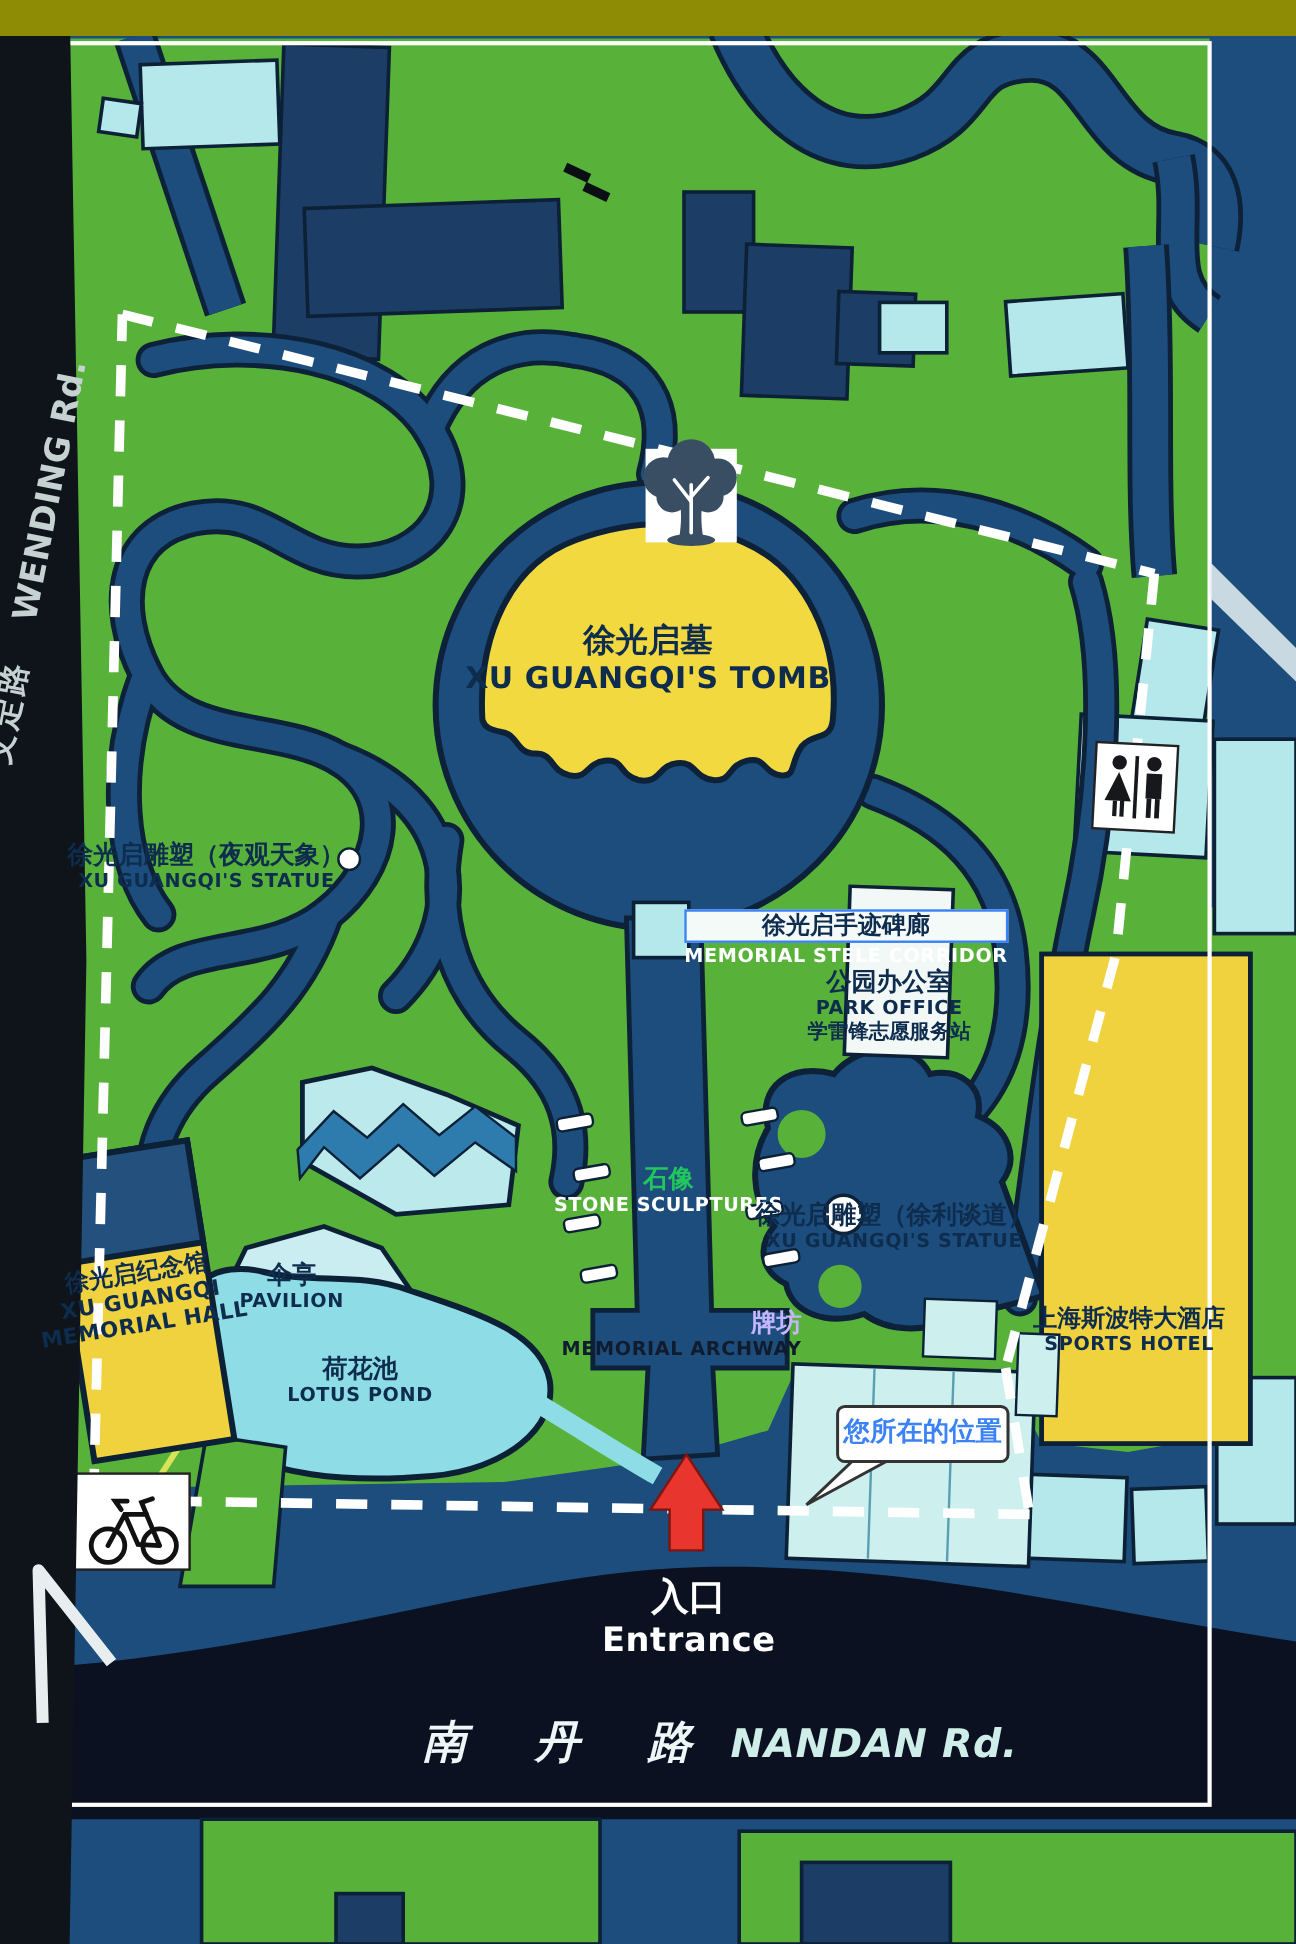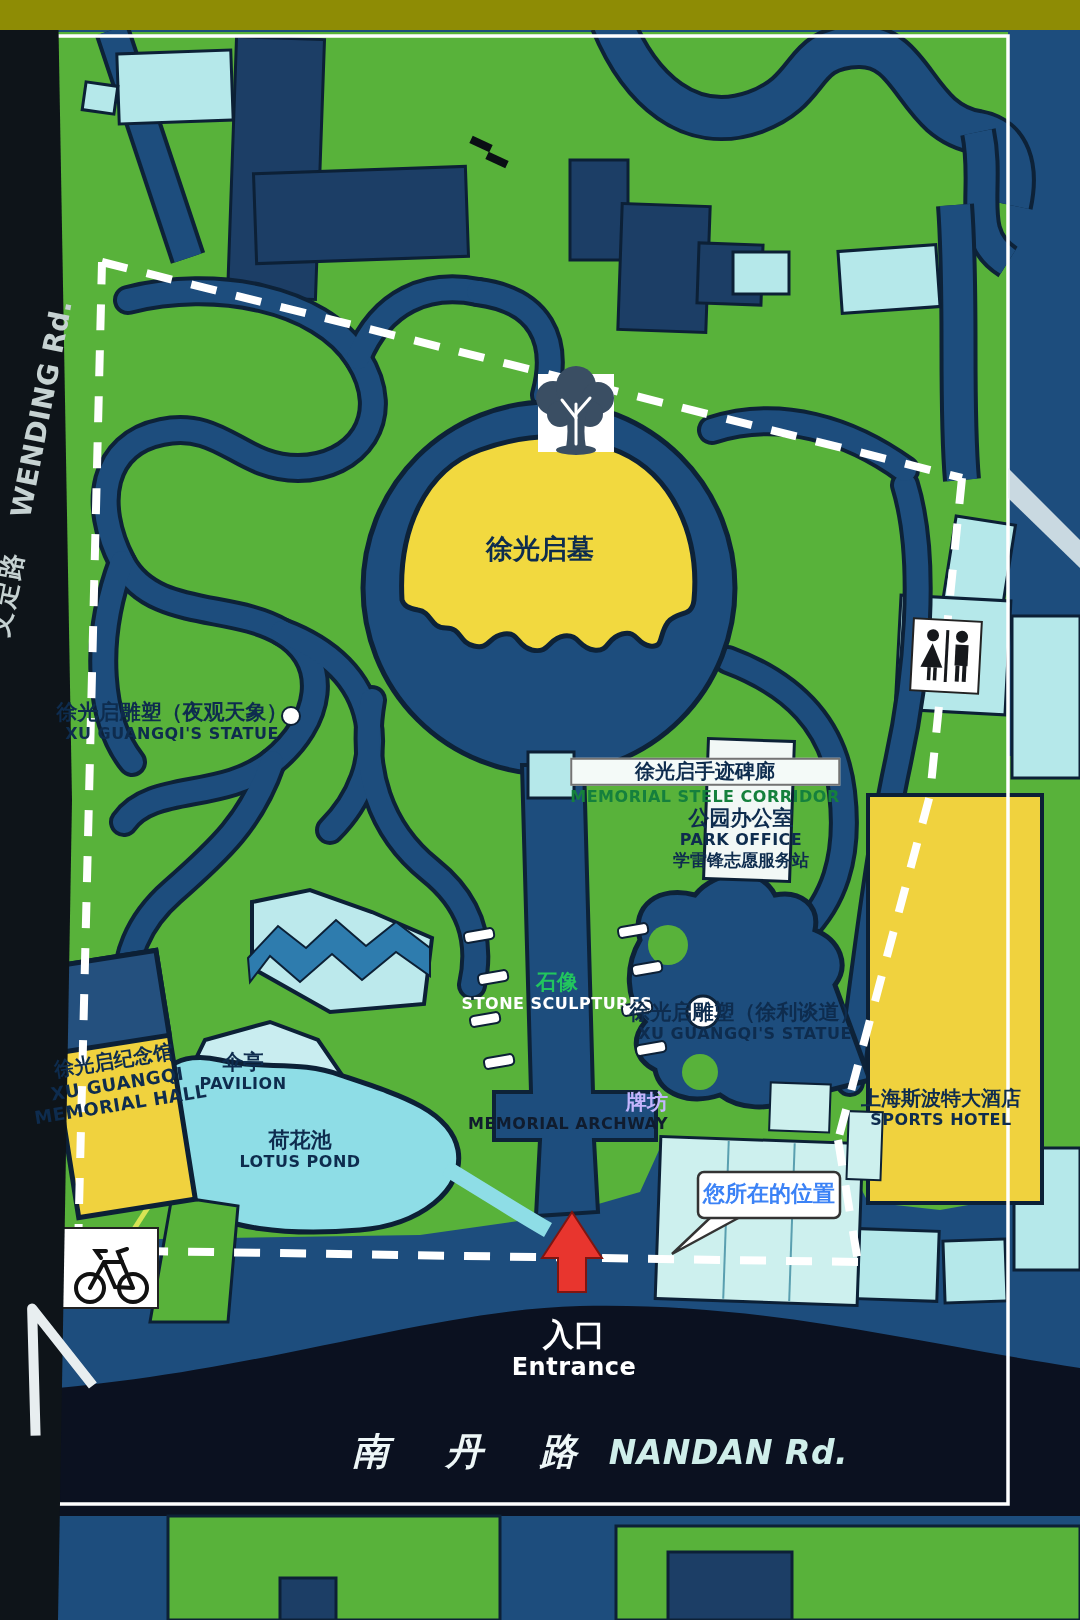--- a/index.html
+++ b/index.html
@@ -11,34 +11,34 @@
   .lbl span{display:block;}
   .zh{font-size:21px;}
   .en{font-size:16px;letter-spacing:.5px;}
   #lbl-wending{left:30px;top:468px;transform:translate(-50%,-50%) rotate(-79deg);
                color:#c6d2d2;font-size:28px;letter-spacing:3px;}
   #lbl-wending span{display:inline-block;}
   #lbl-wending .en{margin-left:34px;font-size:28px;}
   #lbl-wending .zh{font-size:26px;}
   #lbl-tomb .zh{font-size:27px;}
   #lbl-tomb .en{font-size:25px;}
-  #lbl-stele .zh{background:#f4faf8;border:2px solid #737373;padding:0 6px;font-size:20px;}
-  #lbl-stele .en{margin-top:2px;color:#15803d;}
+  #lbl-stele .zh{background:#f4faf8;border:2px solid #3b82f6;padding:0 6px;font-size:20px;}
+  #lbl-stele .en{margin-top:2px;color:#ffffff;}
   #lbl-office .l3{font-size:17px;}
   #lbl-stone .zh{color:#22c55e;}
   #lbl-stone .en{color:#ffffff;text-align:center;}
   #lbl-archway .zh{color:#c4b5fd;text-align:right;}
   #lbl-archway .en{color:#101c2e;}
   #lbl-hall{transform:translate(-50%,-50%) rotate(-9deg);}
   #lbl-hall .zh{font-size:20px;}
   #lbl-hall .en{font-size:18px;}
   #lbl-you{color:#3b82f6;font-size:22px;}
   #lbl-entrance{color:#ffffff;}
   #lbl-entrance .zh{font-size:31px;}
-  #lbl-entrance .en{font-size:24px;}
+  #lbl-entrance .en{font-size:28px;}
   #lbl-nandan span{display:inline-block;vertical-align:baseline;font-style:italic;}
   #lbl-nandan .zh{font-size:37px;letter-spacing:22px;color:#eef7f7;}
   #lbl-nandan .en{font-size:33px;color:#cfeeea;margin-left:10px;}
 </style>
 </head>
 <body>
 
 <div class="stage">
 
 <svg width="1080" height="1620" viewBox="0 0 1080 1620">
@@ -244,20 +244,21 @@
   <rect x="0" y="0" width="1080" height="30" fill="#8e8c05"></rect>
   <polygon points="1008,468 1080,540 1080,568 1008,498" fill="#e8f2f2" opacity="0.85"></polygon>
 </svg>
 
 <div class="lbl" id="lbl-wending">
   <span class="zh">文定路</span><span class="en">WENDING Rd.</span>
 </div>
 
 <div class="lbl" id="lbl-tomb" style="left:540px;top:549px">
   <span class="zh">徐光启墓</span>
+  <span class="en">XU GUANGQI'S TOMB</span>
 </div>
 
 <div class="lbl" id="lbl-statue-night" style="left:172px;top:722px">
   <span class="zh">徐光启雕塑（夜观天象）</span>
   <span class="en">XU GUANGQI'S STATUE</span>
 </div>
 
 <div class="lbl" id="lbl-stele" style="left:705px;top:782px">
   <span class="zh">徐光启手迹碑廊</span>
   <span class="en">MEMORIAL STELE CORRIDOR</span>

